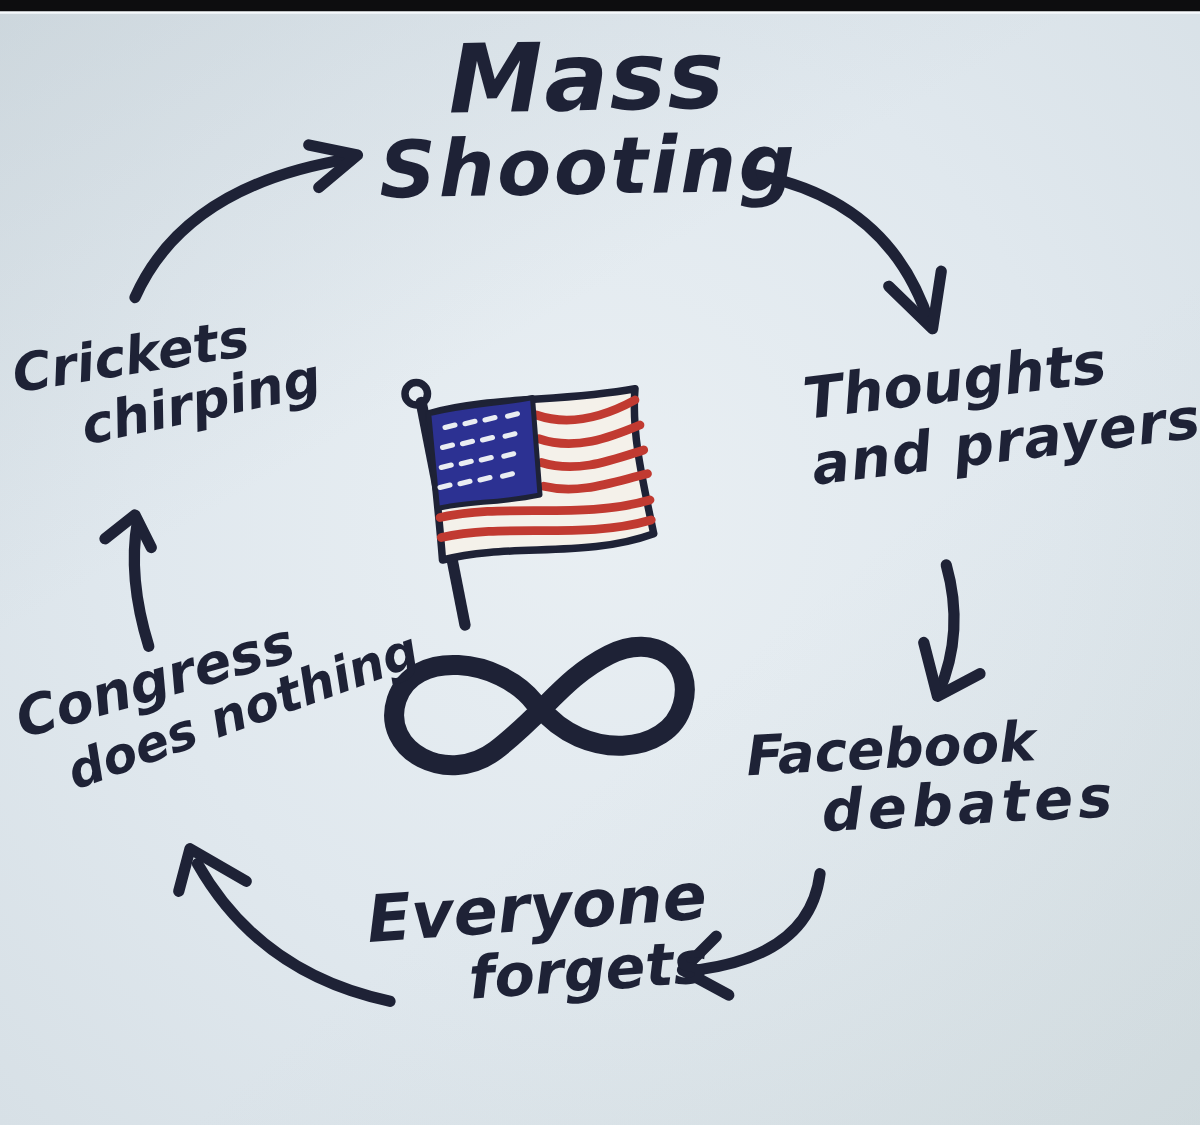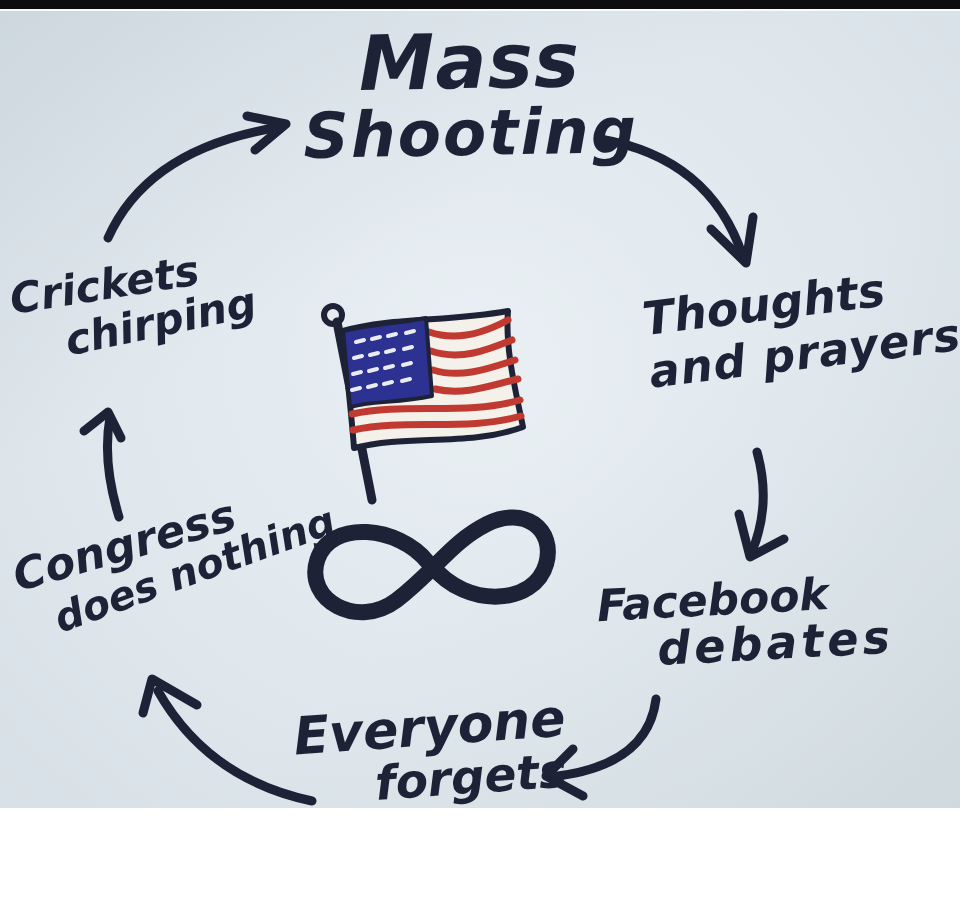--- a/index.html
+++ b/index.html
@@ -1,17 +1,17 @@
 <!DOCTYPE html>
 <html><head>
 <meta charset="utf-8">
 <style>
   html,body{margin:0;padding:0;}
   .canvas{
-    position:relative; width:960px; height:808px; overflow:hidden;
+    position:relative; width:960px; height:900px; overflow:hidden;
     background:
       linear-gradient(150deg, rgba(176,189,196,.30), rgba(255,255,255,0) 35%),
       linear-gradient(320deg, rgba(186,199,196,.25), rgba(255,255,255,0) 40%),
       radial-gradient(ellipse at 50% 45%, #e9eff3 0%, #e0e8ee 55%, #d7e0e6 100%);
     font-family:"DejaVu Sans", sans-serif;
     text-decoration:underline;
   }
   .top-bar{position:absolute;top:0;left:0;right:0;height:9px;background:#0d0d0f;box-shadow:0 2px 0 rgba(250,253,255,.9);}
   .draw-layer{position:absolute;left:0;top:0;width:960px;height:900px;}
   .label{position:absolute;color:#1e2236;font-style:italic;font-weight:bold;line-height:1.04;}

